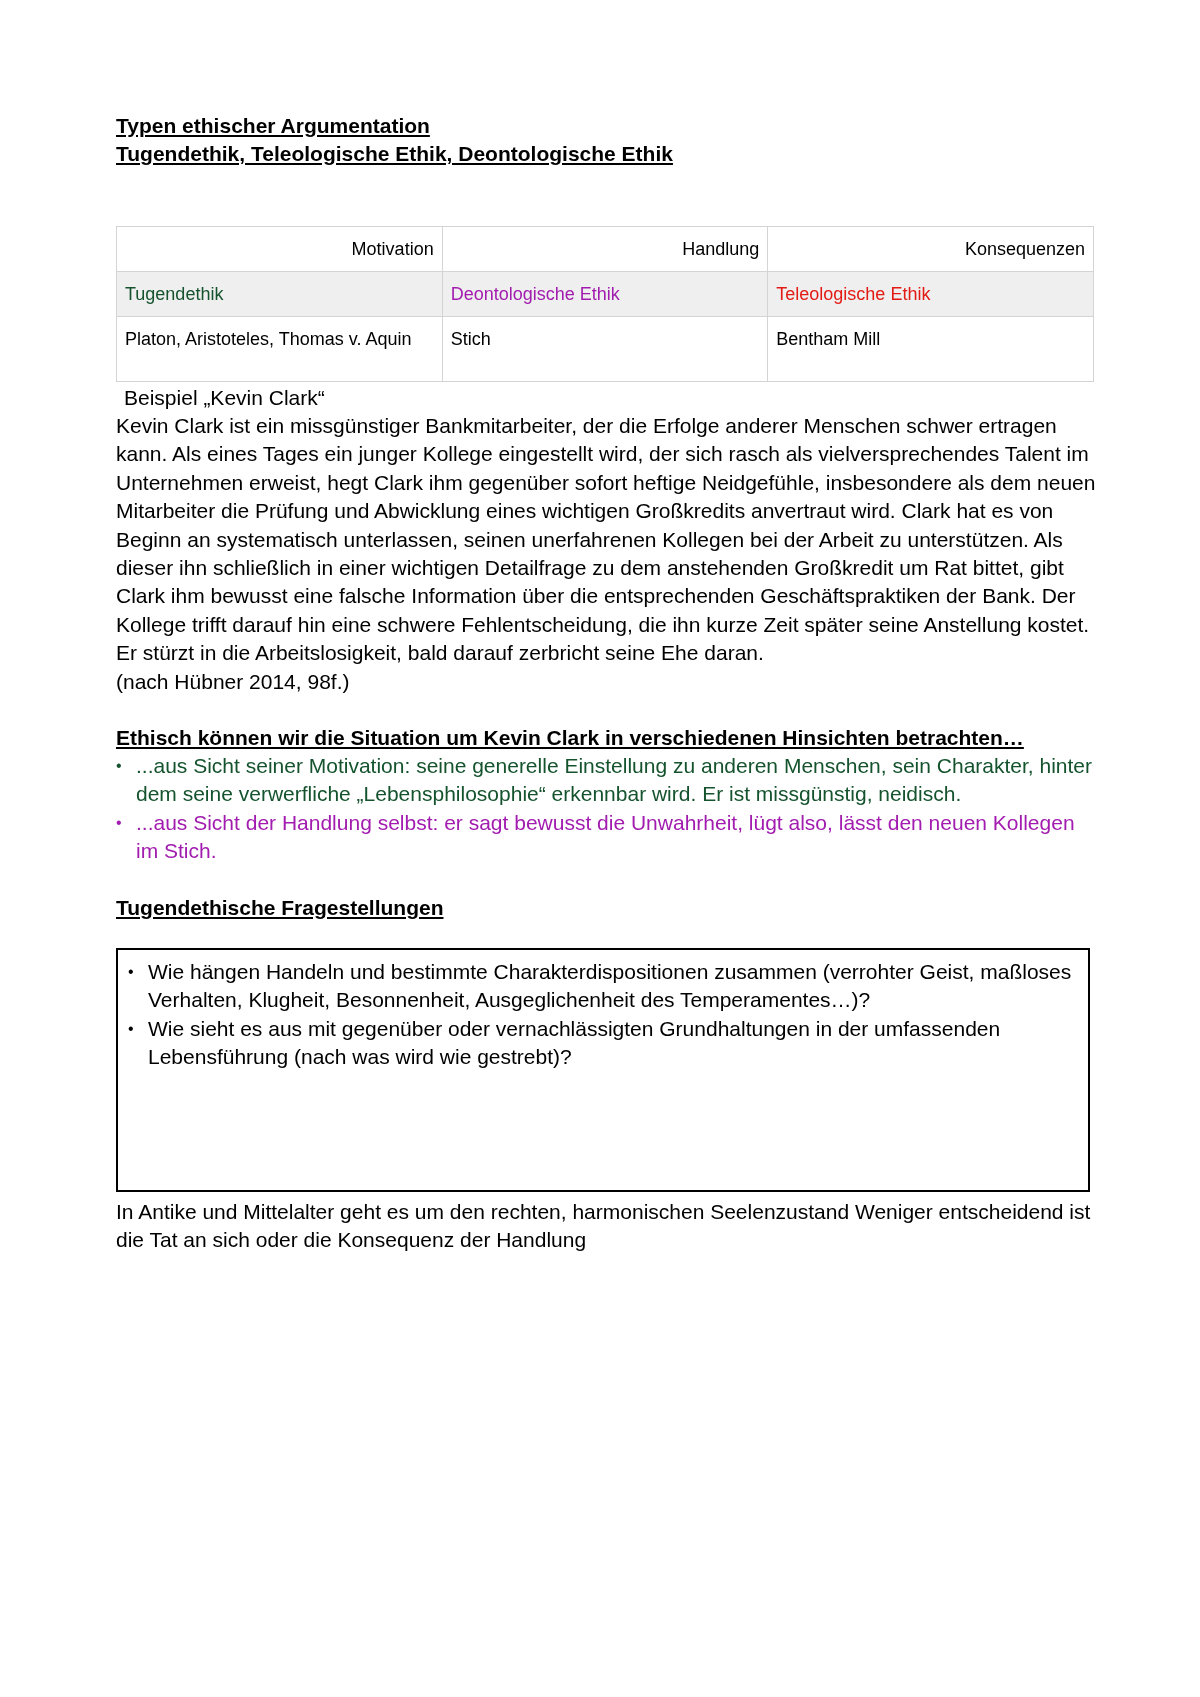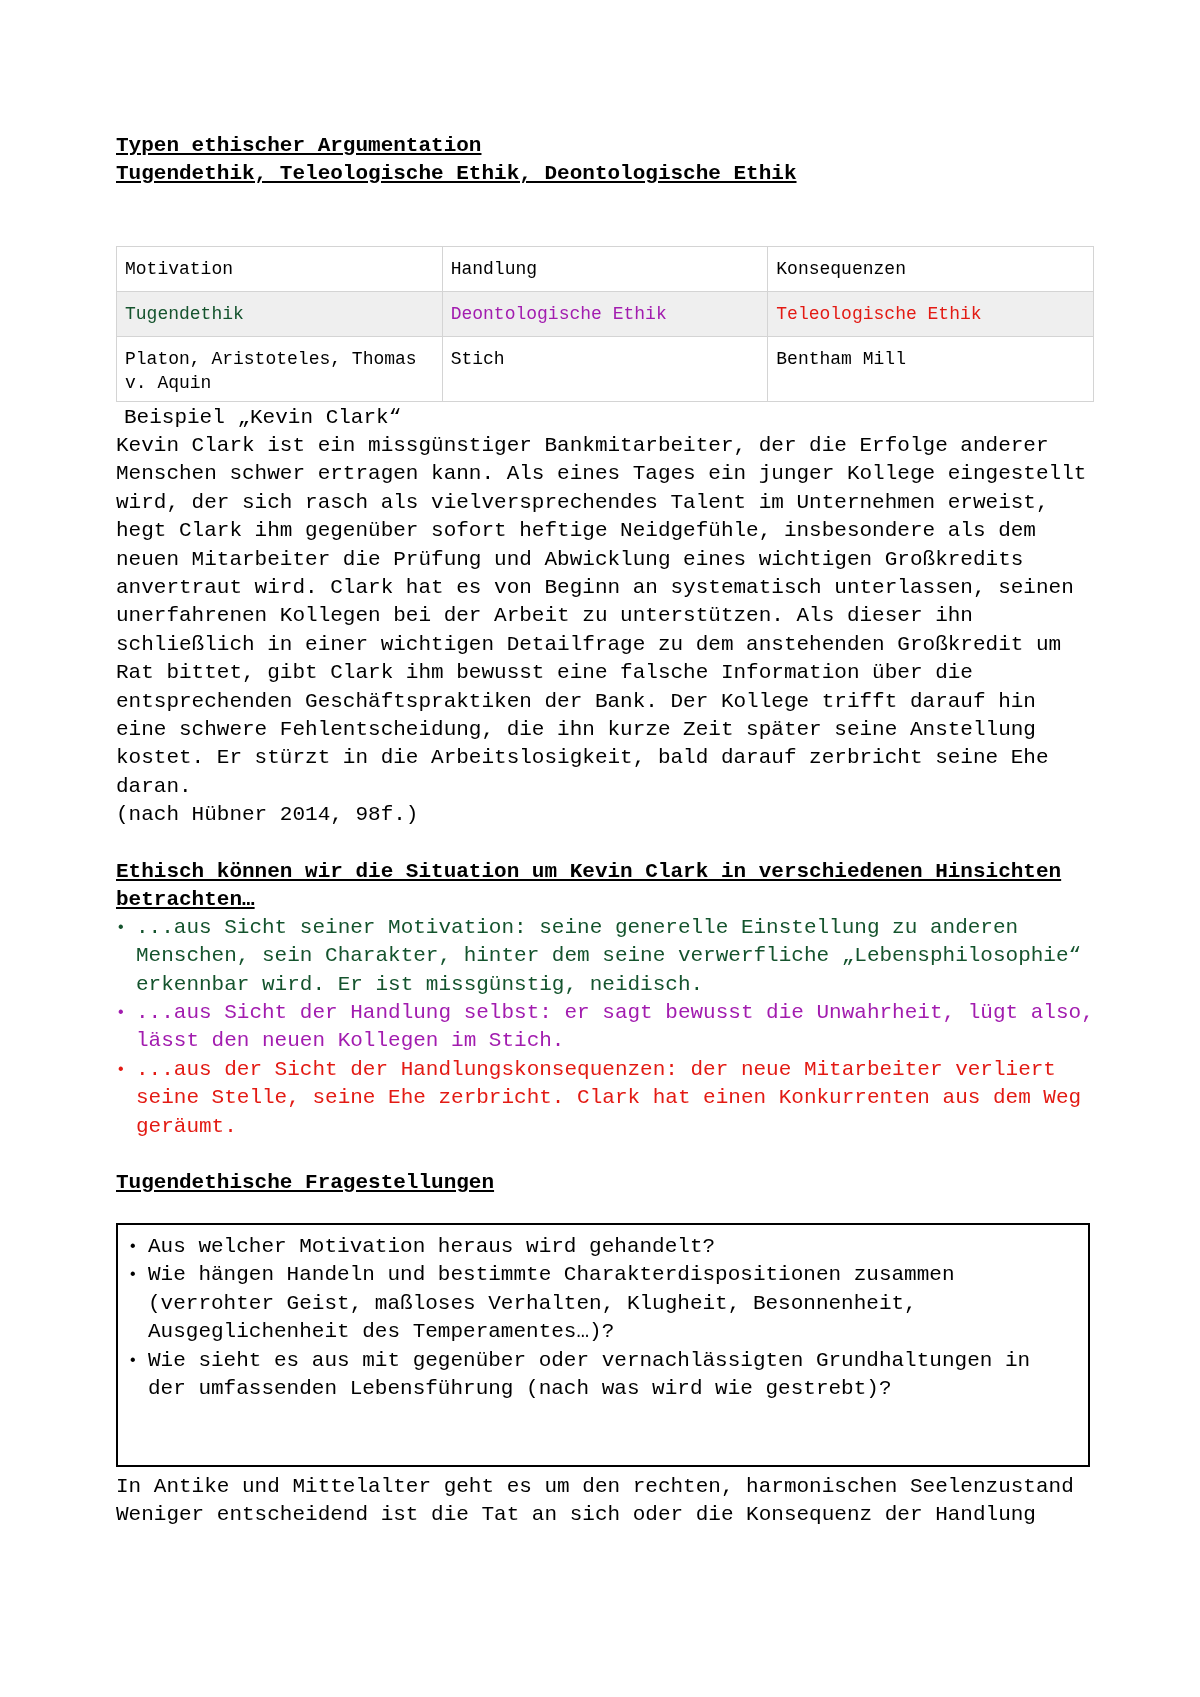--- a/index.html
+++ b/index.html
@@ -1,23 +1,23 @@
 <!DOCTYPE html>
 <html><head>
 <meta charset="utf-8">
 <style>
   html, body { margin: 0; padding: 0; background: #ffffff; }
   body { width: 1200px; height: 1697px; position: relative; overflow: hidden;
          font-family: "Liberation Sans", sans-serif; color: #000; }
-  .page { position: absolute; left: 116px; top: 132px; width: 980px; font-family: Liberation Mono, monospace; }
+  .page { position: absolute; left: 116px; top: 112px; width: 980px; }
   .h { font-weight: bold; text-decoration: underline; font-size: 21px; line-height: 28px; margin: 0; }
   .gap { height: 28px; }
   table.comp { border-collapse: collapse; width: 978px; margin-top: 30px; font-size: 18px; }
   table.comp td { border: 1px solid #d4d4d4; vertical-align: top; padding: 10px 8px 6px 8px; line-height: 24px; width: 33.3%; }
-  table.comp tr.r1 td { height: 28px; }
+  table.comp tr.r1 td { height: 28px; text-align: right; }
   table.comp tr.r2 td { background: #efefef; height: 28px; }
   table.comp tr.r3 td { height: 48px; }
   .green { color: #14532d; }
   .blue { color: #a21caf; }
   .red { color: #e31a13; }
   .body-text { font-size: 21px; line-height: 28.4px; margin: 0; }
   .example-title { font-size: 21px; line-height: 28px; margin: 2px 0 0 8px; }
   ul.aspects { list-style: none; padding: 0; margin: 0; font-size: 21px; line-height: 28.4px; }
   ul.aspects li { position: relative; padding-left: 20px; }
   ul.aspects li::before { content: "•"; position: absolute; left: 0; top: 0; font-size: 16px; }
@@ -57,27 +57,25 @@
 
   <p class="example-title">Beispiel „Kevin Clark“</p>
   <p class="body-text">Kevin Clark ist ein missgünstiger Bankmitarbeiter, der die Erfolge anderer Menschen schwer ertragen kann. Als eines Tages ein junger Kollege eingestellt wird, der sich rasch als vielversprechendes Talent im Unternehmen erweist, hegt Clark ihm gegenüber sofort heftige Neidgefühle, insbesondere als dem neuen Mitarbeiter die Prüfung und Abwicklung eines wichtigen Großkredits anvertraut wird. Clark hat es von Beginn an systematisch unterlassen, seinen unerfahrenen Kollegen bei der Arbeit zu unterstützen. Als dieser ihn schließlich in einer wichtigen Detailfrage zu dem anstehenden Großkredit um Rat bittet, gibt Clark ihm bewusst eine falsche Information über die entsprechenden Geschäftspraktiken der Bank. Der Kollege trifft darauf hin eine schwere Fehlentscheidung, die ihn kurze Zeit später seine Anstellung kostet. Er stürzt in die Arbeitslosigkeit, bald darauf zerbricht seine Ehe daran.</p>
   <p class="body-text">(nach Hübner 2014, 98f.)</p>
   <div class="gap"></div>
 
   <p class="h">Ethisch können wir die Situation um Kevin Clark in verschiedenen Hinsichten betrachten…</p>
   <ul class="aspects">
     <li class="green">...aus Sicht seiner Motivation: seine generelle Einstellung zu anderen Menschen, sein Charakter, hinter dem seine verwerfliche „Lebensphilosophie“ erkennbar wird. Er ist missgünstig, neidisch.</li>
     <li class="blue">...aus Sicht der Handlung selbst: er sagt bewusst die Unwahrheit, lügt also, lässt den neuen Kollegen im Stich.</li>
-    <li class="red">...aus der Sicht der Handlungskonsequenzen: der neue Mitarbeiter verliert seine Stelle, seine Ehe zerbricht. Clark hat einen Konkurrenten aus dem Weg geräumt.</li>
   </ul>
   <div class="gap"></div>
 
   <p class="h">Tugendethische Fragestellungen</p>
   <div class="qbox">
     <ul class="q">
-      <li>Aus welcher Motivation heraus wird gehandelt?</li>
       <li>Wie hängen Handeln und bestimmte Charakterdispositionen zusammen (verrohter Geist, maßloses Verhalten, Klugheit, Besonnenheit, Ausgeglichenheit des Temperamentes…)?</li>
       <li>Wie sieht es aus mit gegenüber oder vernachlässigten Grundhaltungen in der umfassenden Lebensführung (nach was wird wie gestrebt)?</li>
     </ul>
   </div>
 
   <p class="body-text" style="margin-top:6px">In Antike und Mittelalter geht es um den rechten, harmonischen Seelenzustand Weniger entscheidend ist die Tat an sich oder die Konsequenz der Handlung</p>
 </div>
 
 </body></html>

